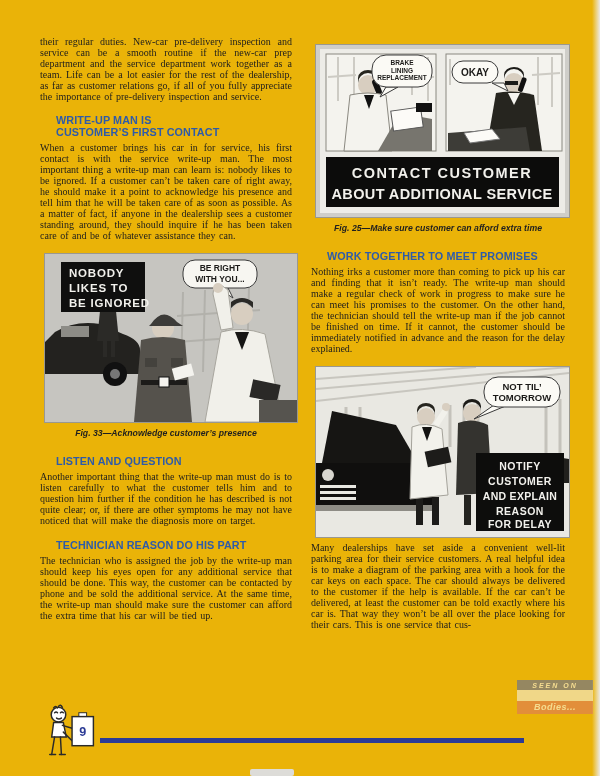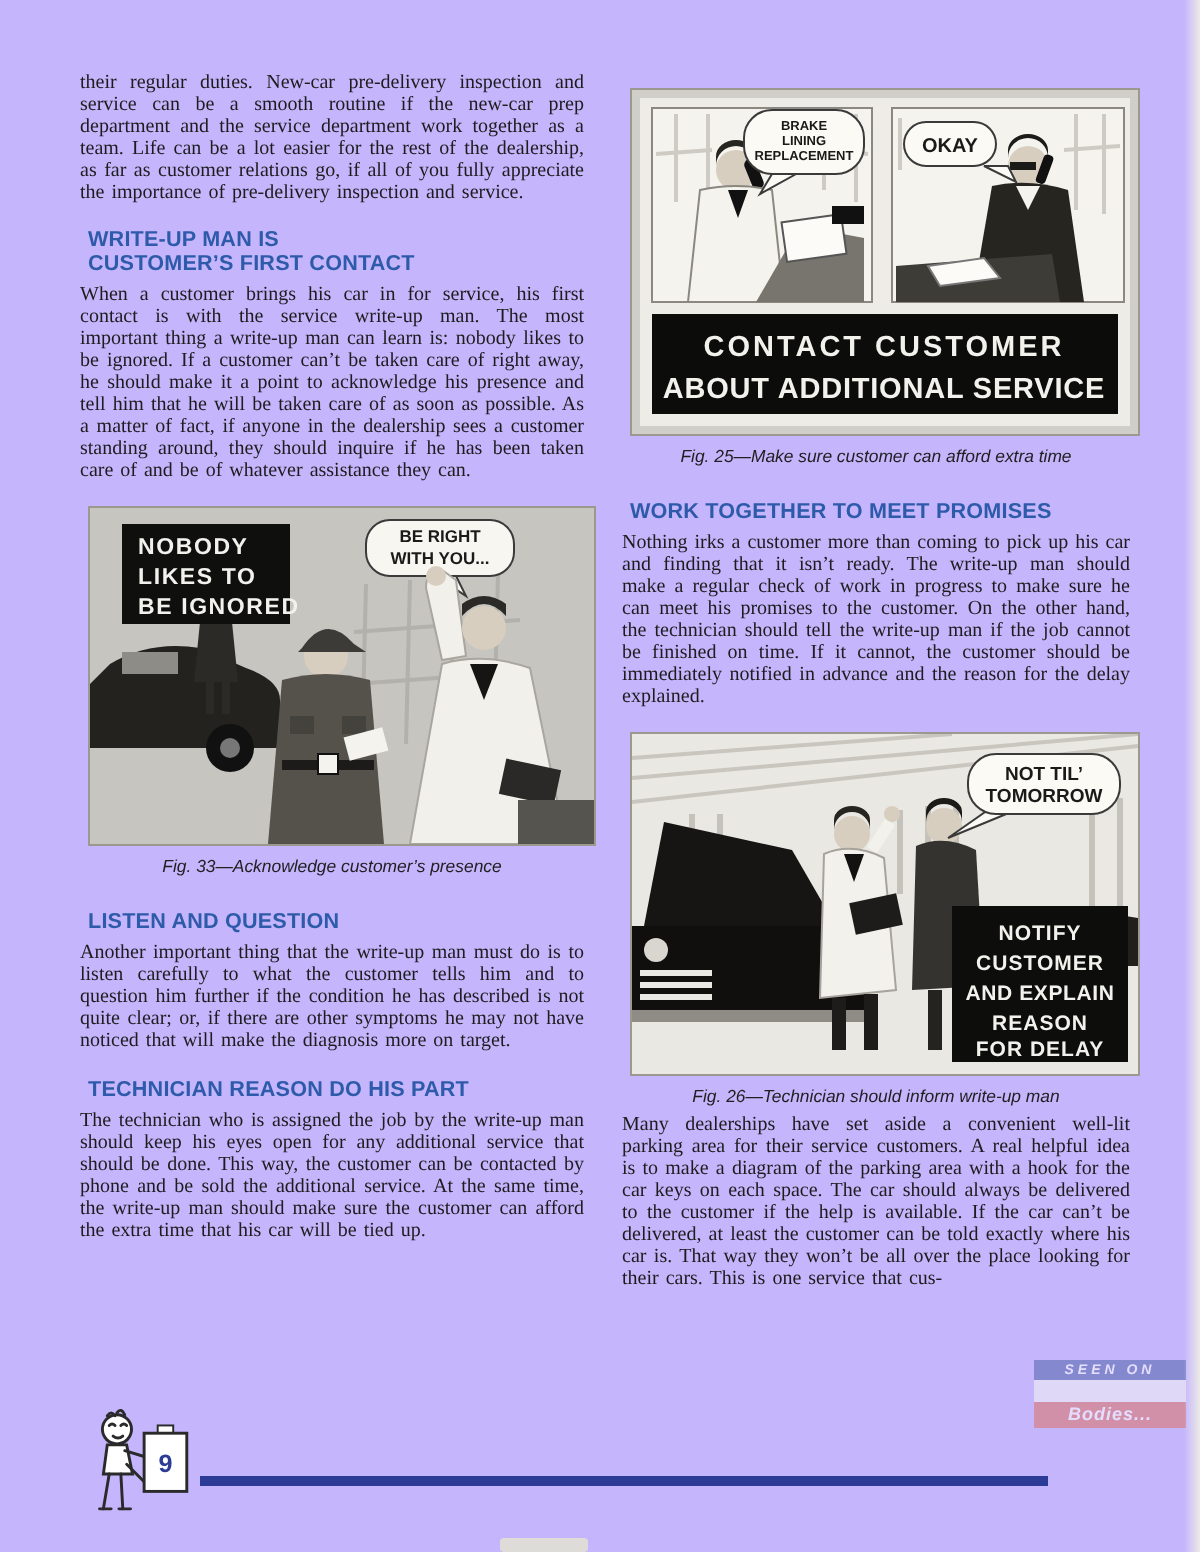--- a/index.html
+++ b/index.html
@@ -3,21 +3,21 @@
 <meta charset="utf-8">
 <style>
   html,body { margin:0; padding:0; }
   body {
     width:600px; height:776px;
     background:#ffffff;
     font-family:"Liberation Serif", serif;
   }
   .page {
     position:relative; width:600px; height:776px;
-    background:#c4b5fd; overflow:hidden;
+    background:#eab308; overflow:hidden;
   }
   .page::after {
     content:""; position:absolute; right:0; top:0; width:8px; height:100%;
     background:linear-gradient(to left, #eceae6, rgba(236,234,230,0));
     pointer-events:none;
   }
   .col { position:absolute; }
   .col-left  { left:40px;  top:36px; width:252px; }
   .col-right { left:311px; top:40px; width:254px; }
 
@@ -25,28 +25,28 @@
     font:10px/11px "Liberation Serif", serif;
     color:#1d1d1d; text-align:justify;
     margin:0 0 2px 0;
     word-spacing:1px;
   }
   .heading {
     font-family:"Liberation Sans", sans-serif;
     font-weight:bold; font-size:10.8px; line-height:12px;
     color:#2e5ba9; letter-spacing:0.1px;
     white-space:pre-line;
-    margin:13px 0 4px 4px;
+    margin:13px 0 4px 16px;
   }
   .first-heading { margin-top:12px; }
   figure { margin:8px 0 0 0; padding:4px; }
   .figimg { display:block; border:1px solid #9a988f; }
   .caption {
     font-family:"Liberation Sans", sans-serif;
-    font-style:italic; font-weight:normal; font-size:8.7px;
+    font-style:italic; font-weight:bold; font-size:8.7px;
     color:#1f1f1f; text-align:center; margin:5px 0 0 0;
   }
 
   
   text { font-family:"Liberation Sans", sans-serif; }
   .sign-txt   { font-weight:bold; fill:#f2f1ec; }
   .bubble-txt { font-weight:bold; fill:#1b1a18; }
 
   
   .footer-man { position:absolute; left:42px; top:703px; width:64px; height:66px; }
@@ -273,21 +273,20 @@
         </g>
         <g>
           <rect x="160" y="86" width="88" height="78" fill="#0d0d0c"></rect>
           <text x="204" y="103" text-anchor="middle" class="sign-txt" font-size="10.5" letter-spacing="0.5">NOTIFY</text>
           <text x="204" y="118" text-anchor="middle" class="sign-txt" font-size="10.5" letter-spacing="0.5">CUSTOMER</text>
           <text x="204" y="133" text-anchor="middle" class="sign-txt" font-size="10.5" letter-spacing="0.3">AND EXPLAIN</text>
           <text x="204" y="148" text-anchor="middle" class="sign-txt" font-size="10.5" letter-spacing="0.5">REASON</text>
           <text x="204" y="161" text-anchor="middle" class="sign-txt" font-size="10.5" letter-spacing="0.5">FOR DELAY</text>
         </g>
       </svg>
-      <figcaption class="caption">Fig. 26—Technician should inform write-up man</figcaption>
     </figure>
 
     <p class="body-text">Many dealerships have set aside a convenient well-lit parking area for their service customers. A real helpful idea is to make a diagram of the parking area with a hook for the car keys on each space. The car should always be delivered to the customer if the help is available. If the car can’t be delivered, at least the customer can be told exactly where his car is. That way they won’t be all over the place looking for their cars. This is one service that cus-</p>
 
   </div>
 
   <div class="rule-blue"></div>
 
   <svg class="footer-man" viewBox="0 0 66 66">
     <g stroke="#2a2a2a" stroke-width="1.5" fill="none" stroke-linecap="round">

